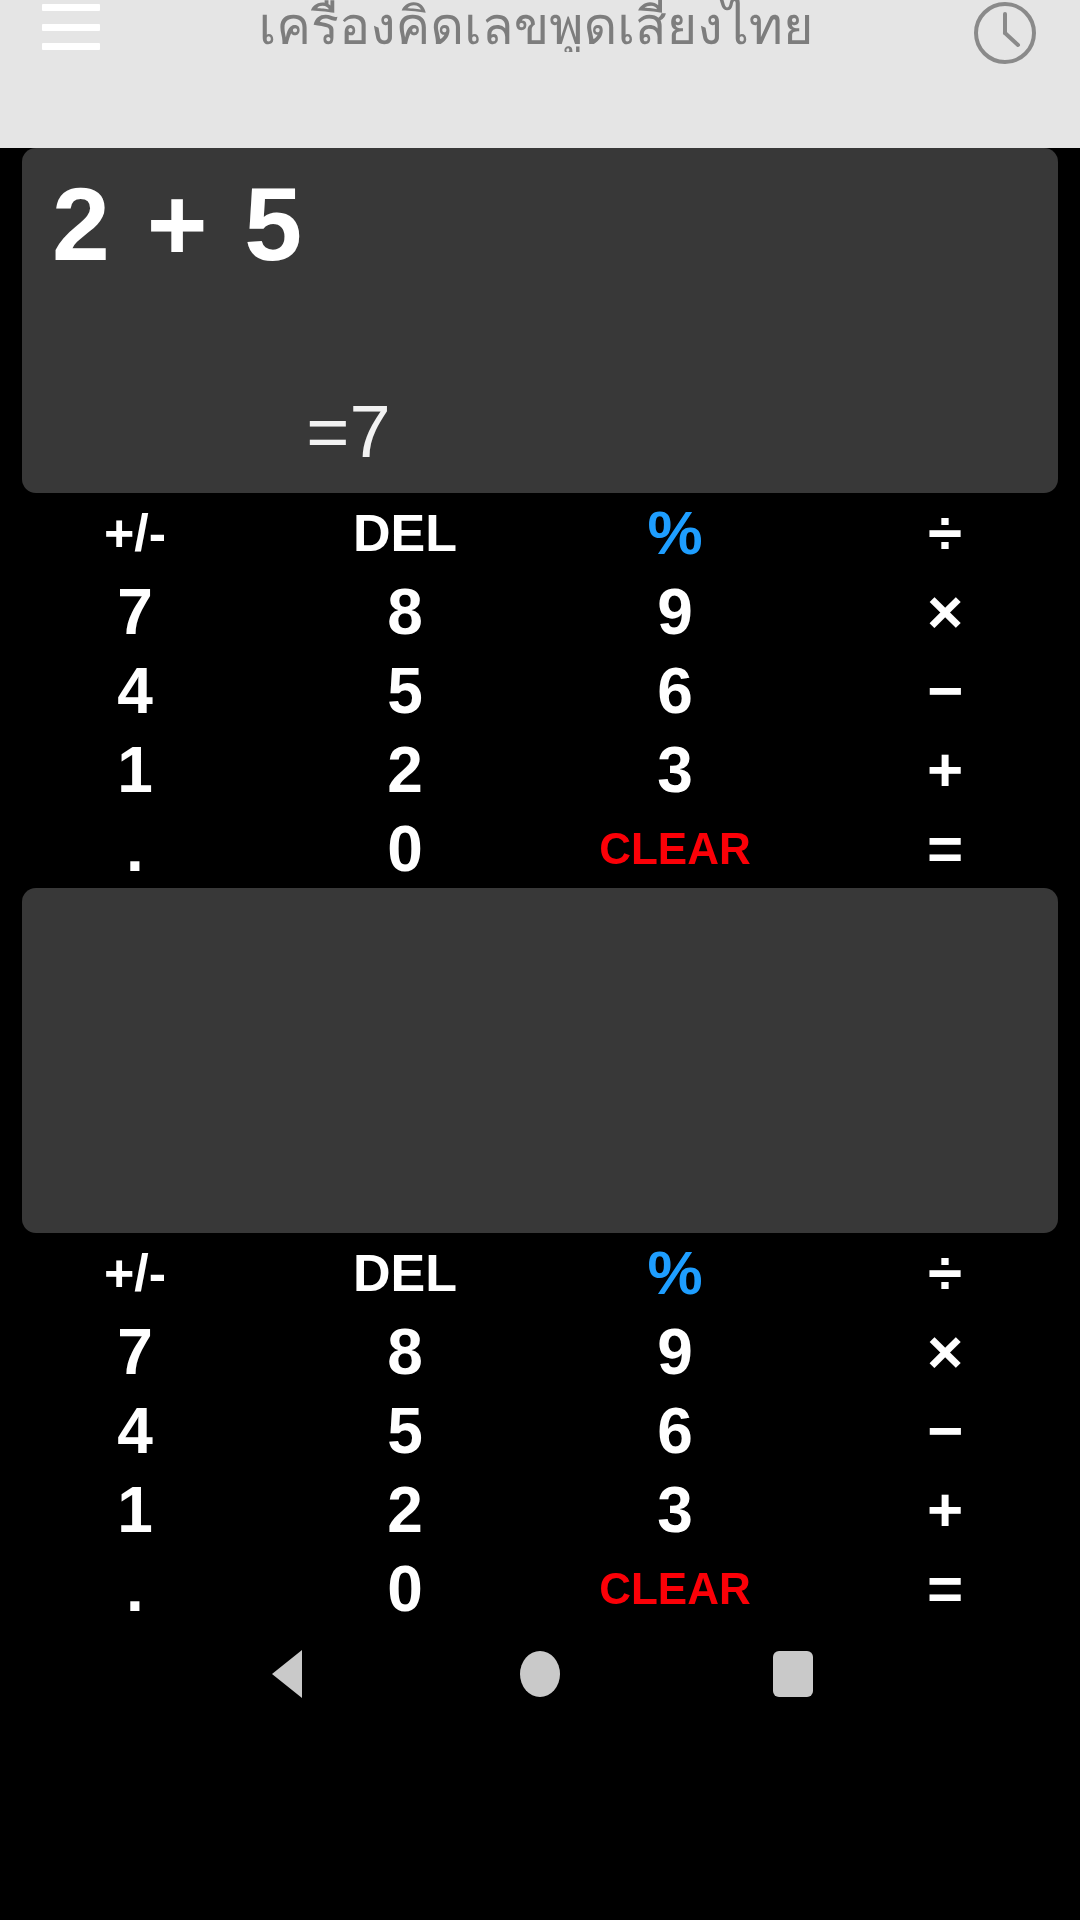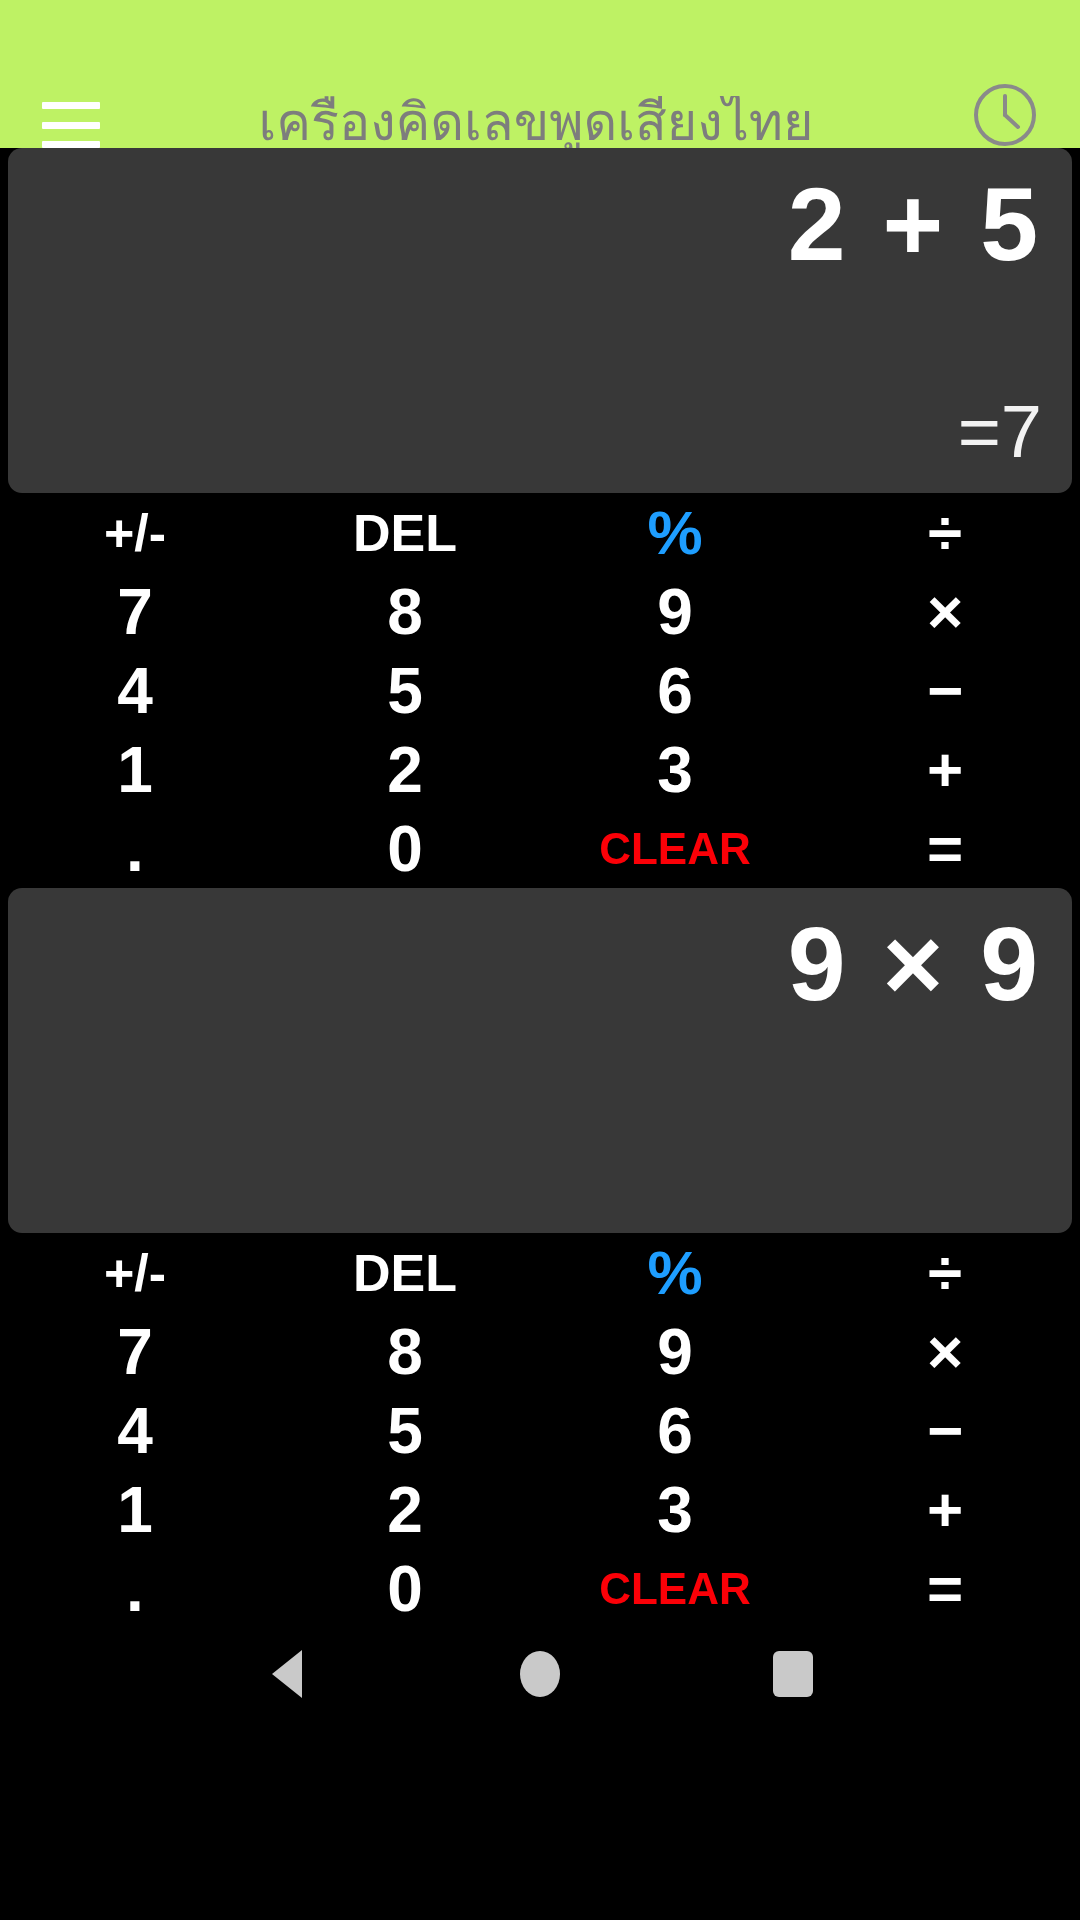--- a/index.html
+++ b/index.html
@@ -14,23 +14,23 @@
     width:1080px; height:1920px;
     background:#000000;
     display:flex;
     flex-direction:column;
   }
 
   
   .header {
     height:148px;
     flex:0 0 148px;
-    background:#bef264;
-    display:flex;
-    align-items:flex-end;
+    background:#e5e5e5;
+    display:flex;
+    align-items:flex-start;
     padding:0 42px;
     position:relative;
   }
   .hamburger {
     width:58px; height:46px;
     display:flex; flex-direction:column; justify-content:space-between;
     flex:0 0 auto;
     margin-top:4px;
   }
   .hamburger span {
@@ -51,26 +51,25 @@
   }
   .clock-icon {
     flex:0 0 auto;
     width:66px; height:66px;
     position:relative;
   }
   .clock-icon svg { display:block; width:66px; height:66px; }
 
   
   .display {
-    margin:0 8px;
+    margin:0 22px;
     background:#383838;
     border-radius:14px;
     position:relative;
     display:flex;
-    flex-direction:column;
     justify-content:flex-start;
     padding:18px 30px 14px 30px;
   }
   .display-1 { height:345px; }
   .display-2 { height:345px; }
   .expr {
     text-align:right;
     color:#ffffff;
     font-size:104px;
     font-weight:bold;
@@ -189,21 +188,20 @@
       <div class="key num">2</div>
       <div class="key num">3</div>
       <div class="key op">+</div>
       <div class="key dot">.</div>
       <div class="key num">0</div>
       <div class="key danger">CLEAR</div>
       <div class="key op">=</div>
     </div>
 
   <div class="display display-2">
-    <div class="expr">9 × 9</div>
   </div>
 
   <div class="keypad keypad-2">
       <div class="key small">+/-</div>
       <div class="key small">DEL</div>
       <div class="key accent">%</div>
       <div class="key op">÷</div>
       <div class="key num">7</div>
       <div class="key num">8</div>
       <div class="key num">9</div>

